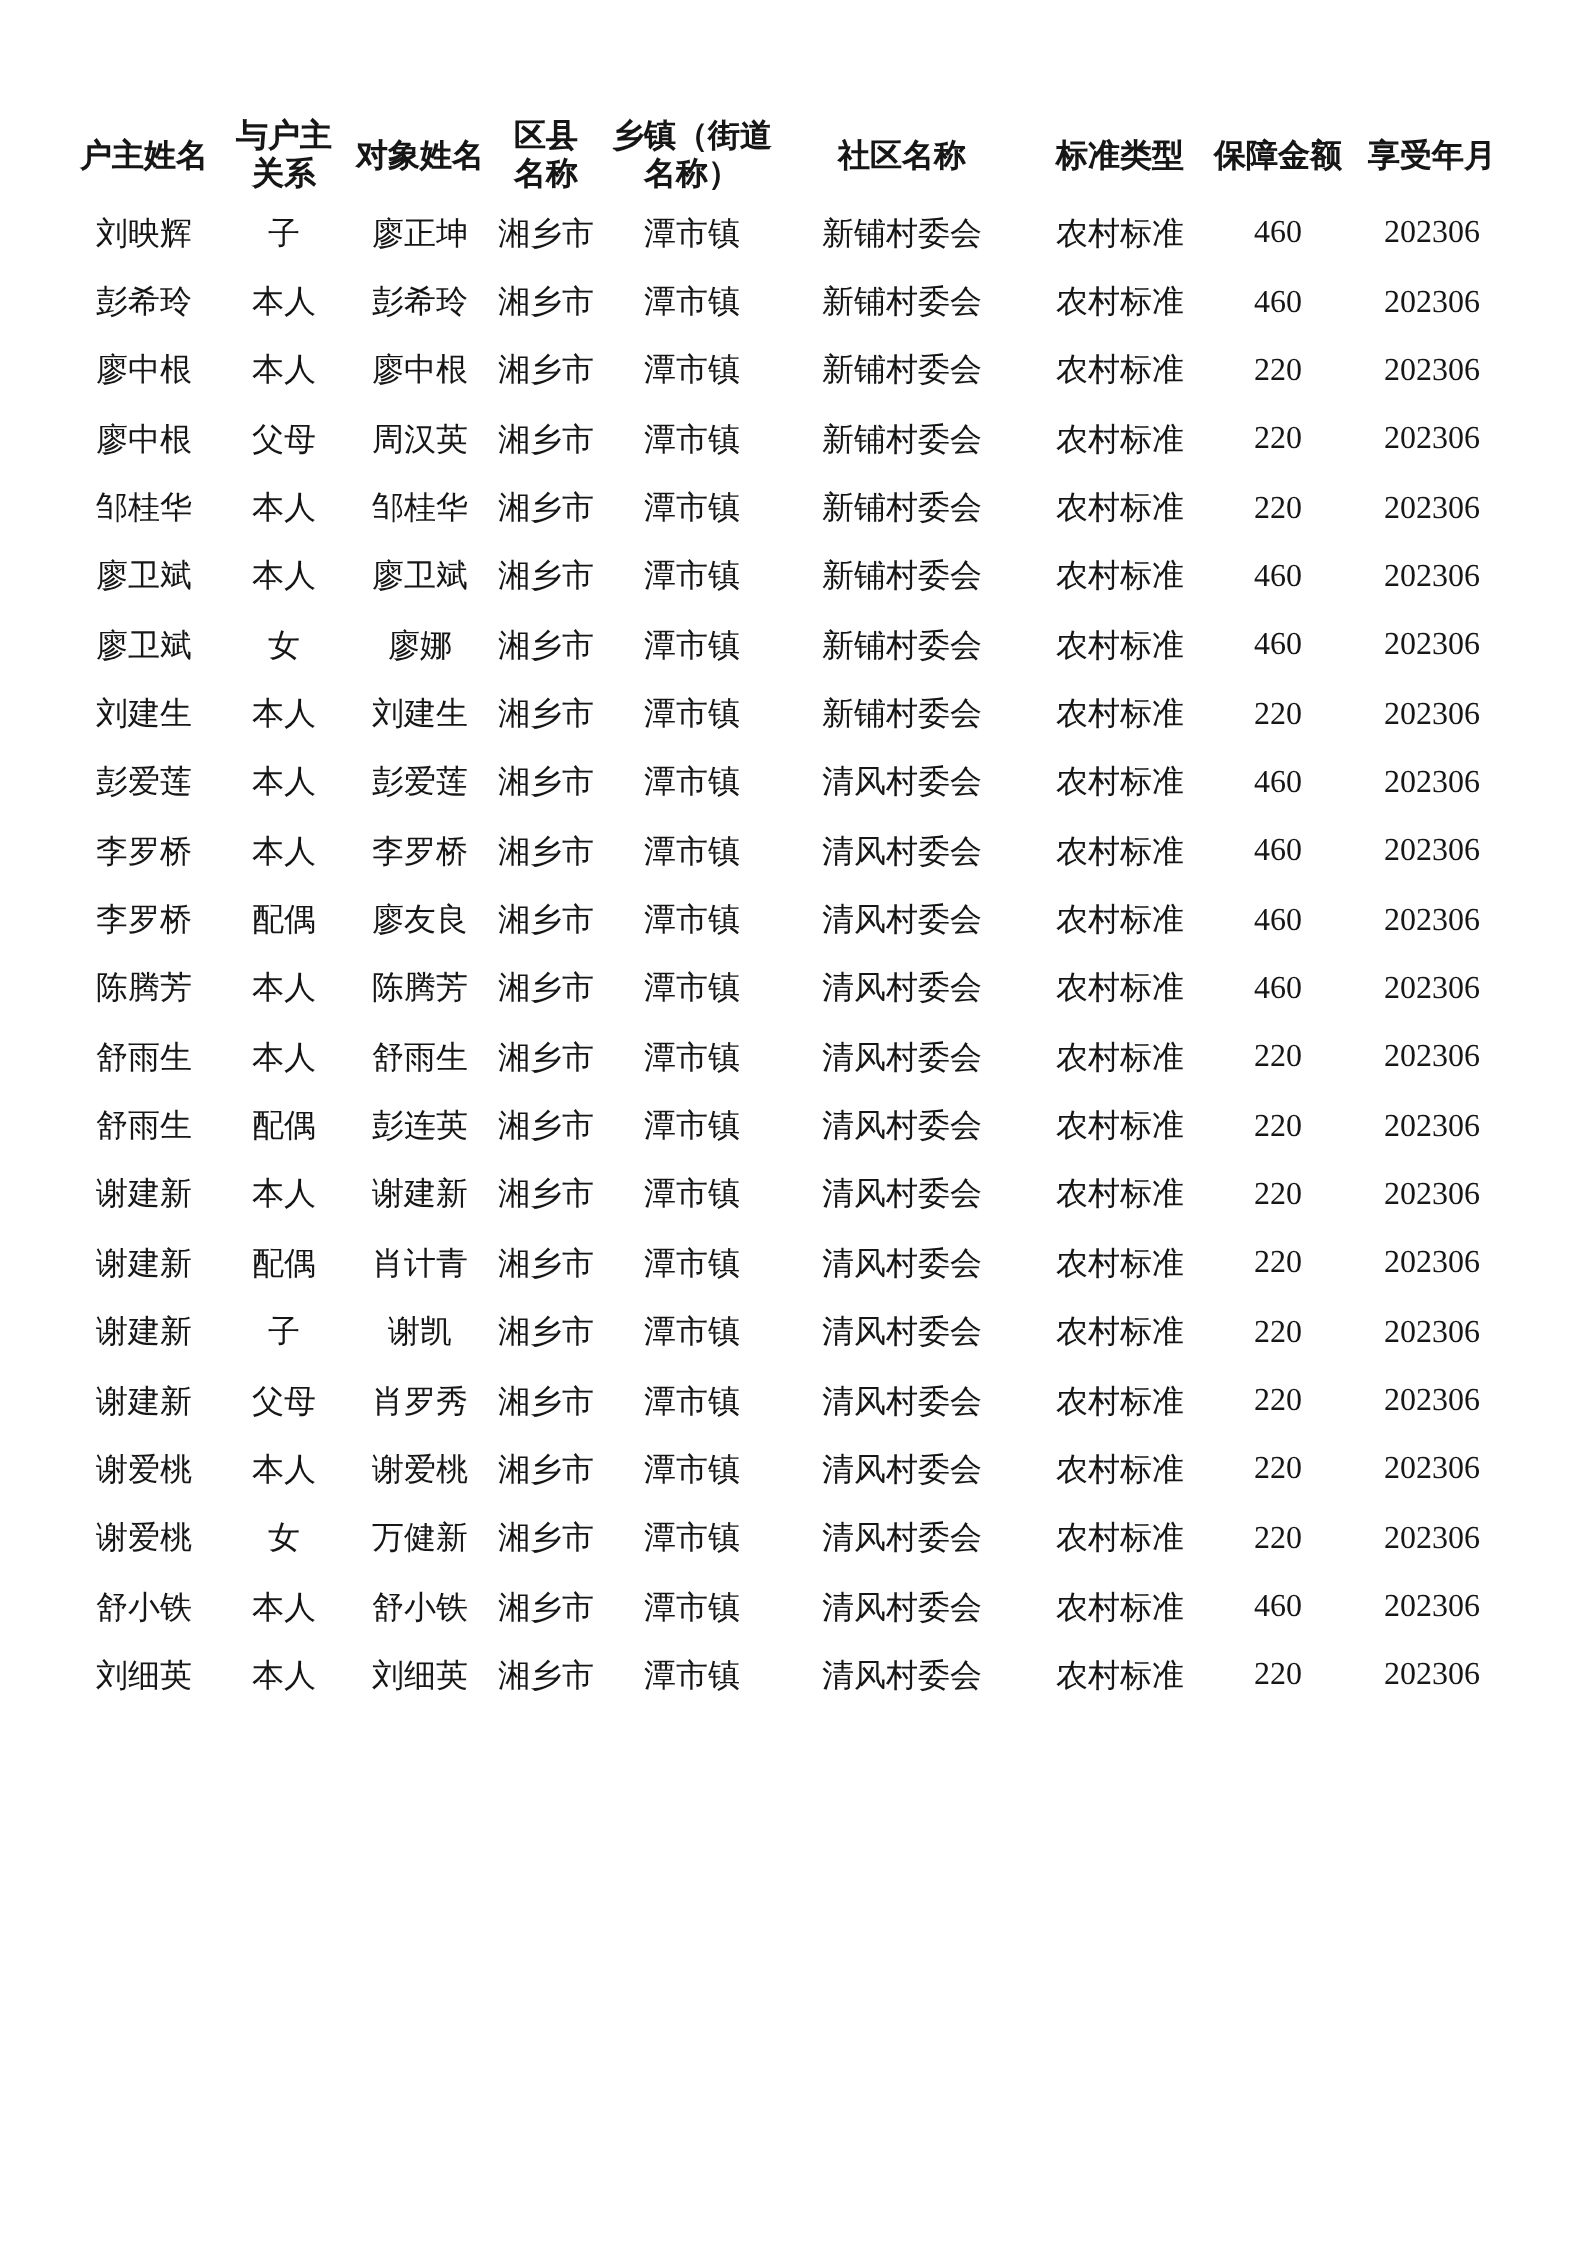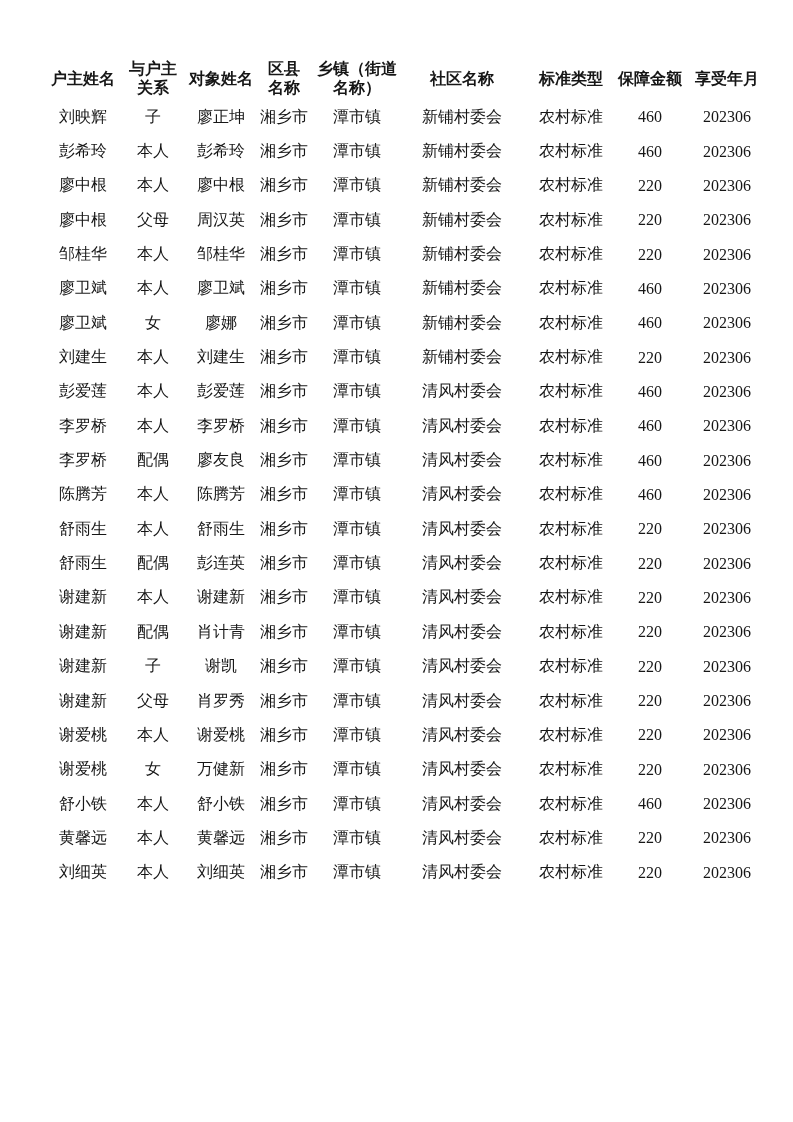--- a/index.html
+++ b/index.html
@@ -11,21 +11,21 @@
     position: relative;
     width: 793px;
     height: 1122px;
     background: #ffffff;
     overflow: hidden;
     font-family: "Liberation Serif", "DejaVu Serif", serif;
     color: #161616;
   }
   table.data-table {
     position: absolute;
-    left: 49px;
+    left: 38px;
     top: 56px;
     width: 722px;
     border-collapse: collapse;
     table-layout: fixed;
   }
   col.c1 { width: 68px; }
   col.c2 { width: 72px; }
   col.c3 { width: 64px; }
   col.c4 { width: 62px; }
   col.c5 { width: 84px; }
@@ -311,31 +311,20 @@
           <td>本人</td>
           <td>舒小铁</td>
           <td>湘乡市</td>
           <td>潭市镇</td>
           <td>清风村委会</td>
           <td>农村标准</td>
           <td>460</td>
           <td>202306</td>
         </tr>
         <tr>
-          <td>黄馨远</td>
-          <td>本人</td>
-          <td>黄馨远</td>
-          <td>湘乡市</td>
-          <td>潭市镇</td>
-          <td>清风村委会</td>
-          <td>农村标准</td>
-          <td>220</td>
-          <td>202306</td>
-        </tr>
-        <tr>
           <td>刘细英</td>
           <td>本人</td>
           <td>刘细英</td>
           <td>湘乡市</td>
           <td>潭市镇</td>
           <td>清风村委会</td>
           <td>农村标准</td>
           <td>220</td>
           <td>202306</td>
         </tr>

